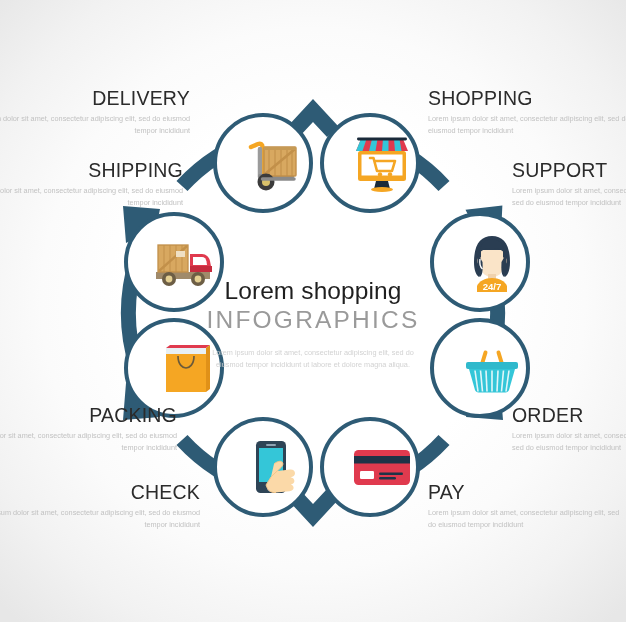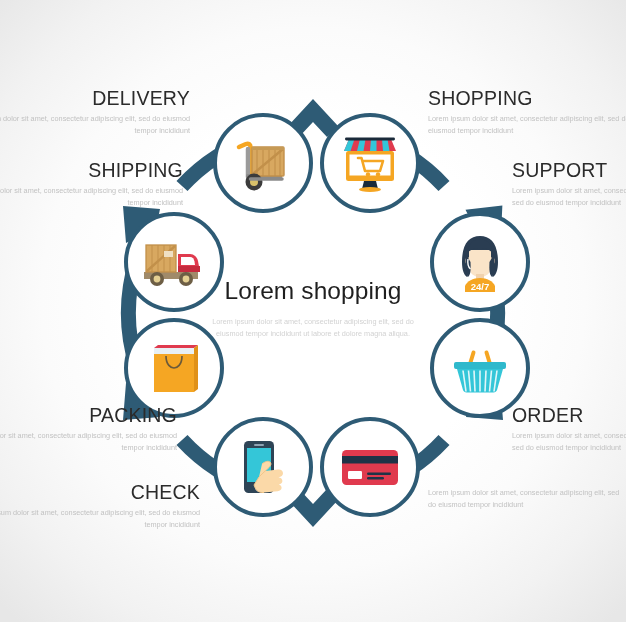--- a/index.html
+++ b/index.html
@@ -20,21 +20,21 @@
   #ring{position:absolute;left:0;top:0;width:626px;height:626px;}
 
   
   .node{
     position:absolute;
     width:100px;height:100px;
     border-radius:50%;
     background:#ffffff;
     border:4px solid #2e5b75;
     box-sizing:border-box;
-    display:flex;align-items:center;justify-content:center;text-decoration:underline;
+    display:flex;align-items:center;justify-content:flex-end;text-decoration:underline;
   }
   .node .glyph{width:68px;height:68px;display:block;}
 
   
   .label{position:absolute;width:170px;}
   .label .title{
     font-size:19.5px;
     letter-spacing:.2px;
     color:#2b2b2b;
     font-weight:400;
@@ -224,20 +224,21 @@
   <div class="node" style="left:320px;top:417px;">
     <svg class="glyph" viewBox="0 0 68 68">
       <rect x="6" y="17" width="56" height="35" rx="4.5" fill="#e03a4e"></rect>
       <rect x="6" y="23" width="56" height="7.5" fill="#1e3347"></rect>
       <rect x="12" y="38" width="14" height="8" rx="1.2" fill="#ffffff"></rect>
       <rect x="31" y="39.5" width="24" height="2.6" rx="1.3" fill="#1e3347"></rect>
       <rect x="31" y="44" width="17" height="2.6" rx="1.3" fill="#1e3347"></rect>
     </svg>
   </div>
   <div class="label left" style="left:428px;top:482px;width:195px;">
+    <div class="title">PAY</div>
     <div class="desc">Lorem ipsum dolor sit amet, consectetur adipiscing elit, sed do eiusmod tempor incididunt</div>
   </div>
 
   <div class="node" style="left:213px;top:417px;">
     <svg class="glyph" viewBox="0 0 68 68">
 
       <rect x="15" y="8" width="30" height="52" rx="4.5" fill="#2e4456"></rect>
       <rect x="18" y="15" width="24" height="34" fill="#34c6d8"></rect>
       <rect x="25" y="11" width="10" height="2" rx="1" fill="#8fa3b3"></rect>
       <circle cx="30" cy="54.5" r="3.4" fill="none" stroke="#8fa3b3" stroke-width="1.6"></circle>
@@ -288,16 +289,17 @@
       <circle cx="46" cy="51" r="3.4" fill="#e4cf92"></circle>
     </svg>
   </div>
   <div class="label right" style="left:-62px;top:160px;width:245px;">
     <div class="title">SHIPPING</div>
     <div class="desc">Lorem ipsum dolor sit amet, consectetur adipiscing elit, sed do eiusmod tempor incididunt</div>
   </div>
 
   <div id="center">
     <div class="t1">Lorem shopping</div>
+    <div class="t2">INFOGRAPHICS</div>
     <div class="t3">Lorem ipsum dolor sit amet, consectetur adipiscing elit, sed do eiusmod tempor incididunt ut labore et dolore magna aliqua.</div>
   </div>
 
 </div>
 
 </body></html>

